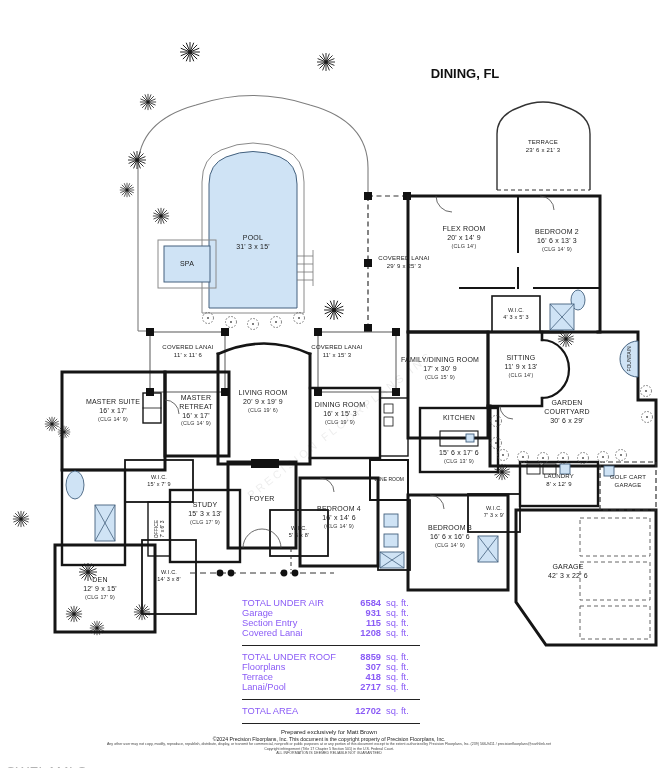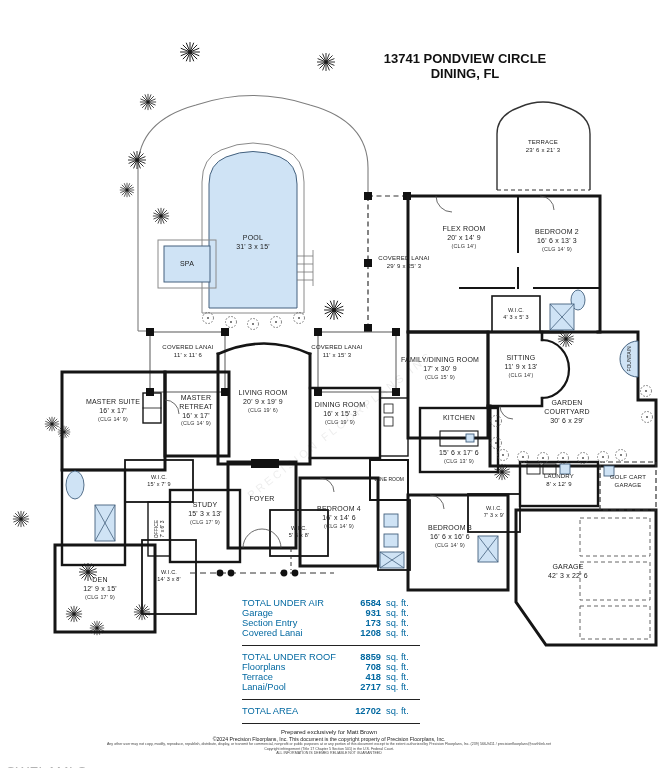--- a/index.html
+++ b/index.html
@@ -9,21 +9,21 @@
   .lbl{position:absolute;transform:translate(-50%,-50%);text-align:center;
        font:7px/1.25 "Liberation Sans",sans-serif;color:#1a1a1a;letter-spacing:.2px;}
   .lbl span{display:block;}
   .lbl .cl{font-size:5.4px;color:#333;}
   .lbl.f6{font-size:6px;}
   .lbl.sm{font-size:5.5px;}
   .lbl.xs{font-size:5px;letter-spacing:0;}
   .vert{transform:translate(-50%,-50%) rotate(-90deg);}
   .title{position:absolute;left:465px;top:66px;transform:translate(-50%,-50%);
          text-align:center;font-weight:700;font-size:13px;line-height:15px;color:#111;white-space:nowrap;}
-  .area-table{position:absolute;left:242px;top:598px;width:178px;color:#0369a1;}
+  .area-table{position:absolute;left:242px;top:598px;width:178px;color:#8b5cf6;}
   .trow{display:flex;align-items:baseline;height:10px;font:9.3px/10px "Liberation Sans",sans-serif;}
   .tl{flex:1;text-align:left;}
   .tv{width:42px;text-align:right;font-weight:bold;}
   .tu{width:34px;text-align:left;padding-left:5px;}
   .tdiv{border-top:1.1px solid #222;margin:7px 0 6px 0;height:0;}
   .footer{position:absolute;left:50%;top:729px;transform:translateX(-50%);width:640px;
           text-align:center;color:#222;}
   .footer .f1{font-size:6px;line-height:7px;}
   .footer .f2{font-size:5.2px;line-height:6px;}
   .footer .f3{font-size:3.6px;line-height:4.6px;color:#444;}
@@ -225,21 +225,21 @@
       <use href="#plant" transform="translate(646,391)"></use>
         <use href="#plant" transform="translate(647,417)"></use>
       <use href="#plant" transform="translate(496,421)"></use>
         <use href="#plant" transform="translate(496,443)"></use>
     </g>
   </svg>
 
   <div class="diagwm">PRECISION FLOORPLANS INC</div>
 
   <div class="title">
-    <span>13741 PONDVIEW CIRCLE</span><br>
+    <br>
     <span>DINING, FL</span>
   </div>
 
   <div class="lbl f6" style="left:543px;top:146px;width:70px">
     <span>TERRACE</span>
       <span>23' 6 x 21' 3</span>
   </div>
   <div class="lbl" style="left:253px;top:243px;width:64px">
     <span>POOL</span>
       <span>31' 3 x 15'</span>
@@ -382,39 +382,39 @@
           <span class="tv">6584</span>
           <span class="tu">sq. ft.</span>
         </div>
       <div class="trow">
           <span class="tl">Garage</span>
           <span class="tv">931</span>
           <span class="tu">sq. ft.</span>
         </div>
       <div class="trow">
           <span class="tl">Section Entry</span>
-          <span class="tv">173</span>
+          <span class="tv">115</span>
           <span class="tu">sq. ft.</span>
         </div>
       <div class="trow">
           <span class="tl">Covered Lanai</span>
           <span class="tv">1208</span>
           <span class="tu">sq. ft.</span>
         </div>
     </div>
     <div class="tdiv"></div>
     <div>
       <div class="trow">
           <span class="tl">TOTAL UNDER ROOF</span>
           <span class="tv">8859</span>
           <span class="tu">sq. ft.</span>
         </div>
       <div class="trow">
           <span class="tl">Floorplans</span>
-          <span class="tv">708</span>
+          <span class="tv">307</span>
           <span class="tu">sq. ft.</span>
         </div>
       <div class="trow">
           <span class="tl">Terrace</span>
           <span class="tv">418</span>
           <span class="tu">sq. ft.</span>
         </div>
       <div class="trow">
           <span class="tl">Lanai/Pool</span>
           <span class="tv">2717</span>

